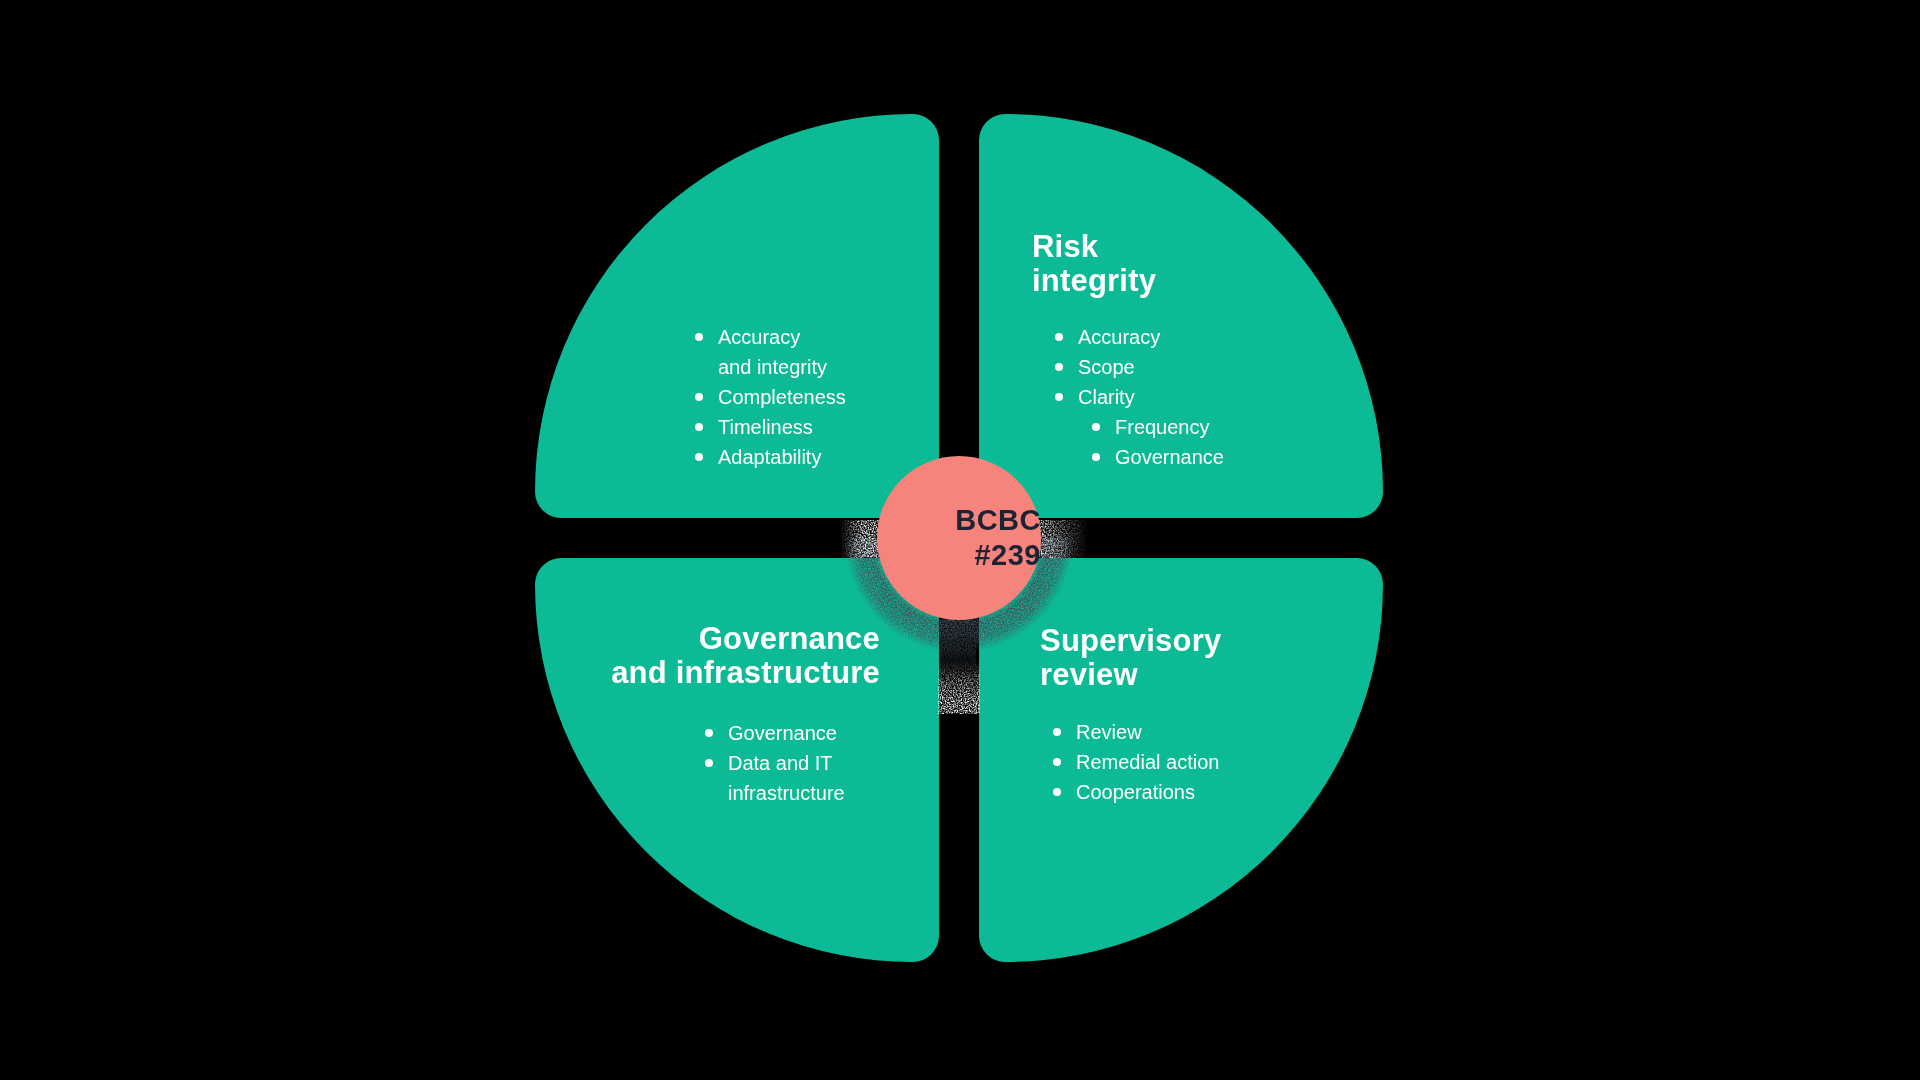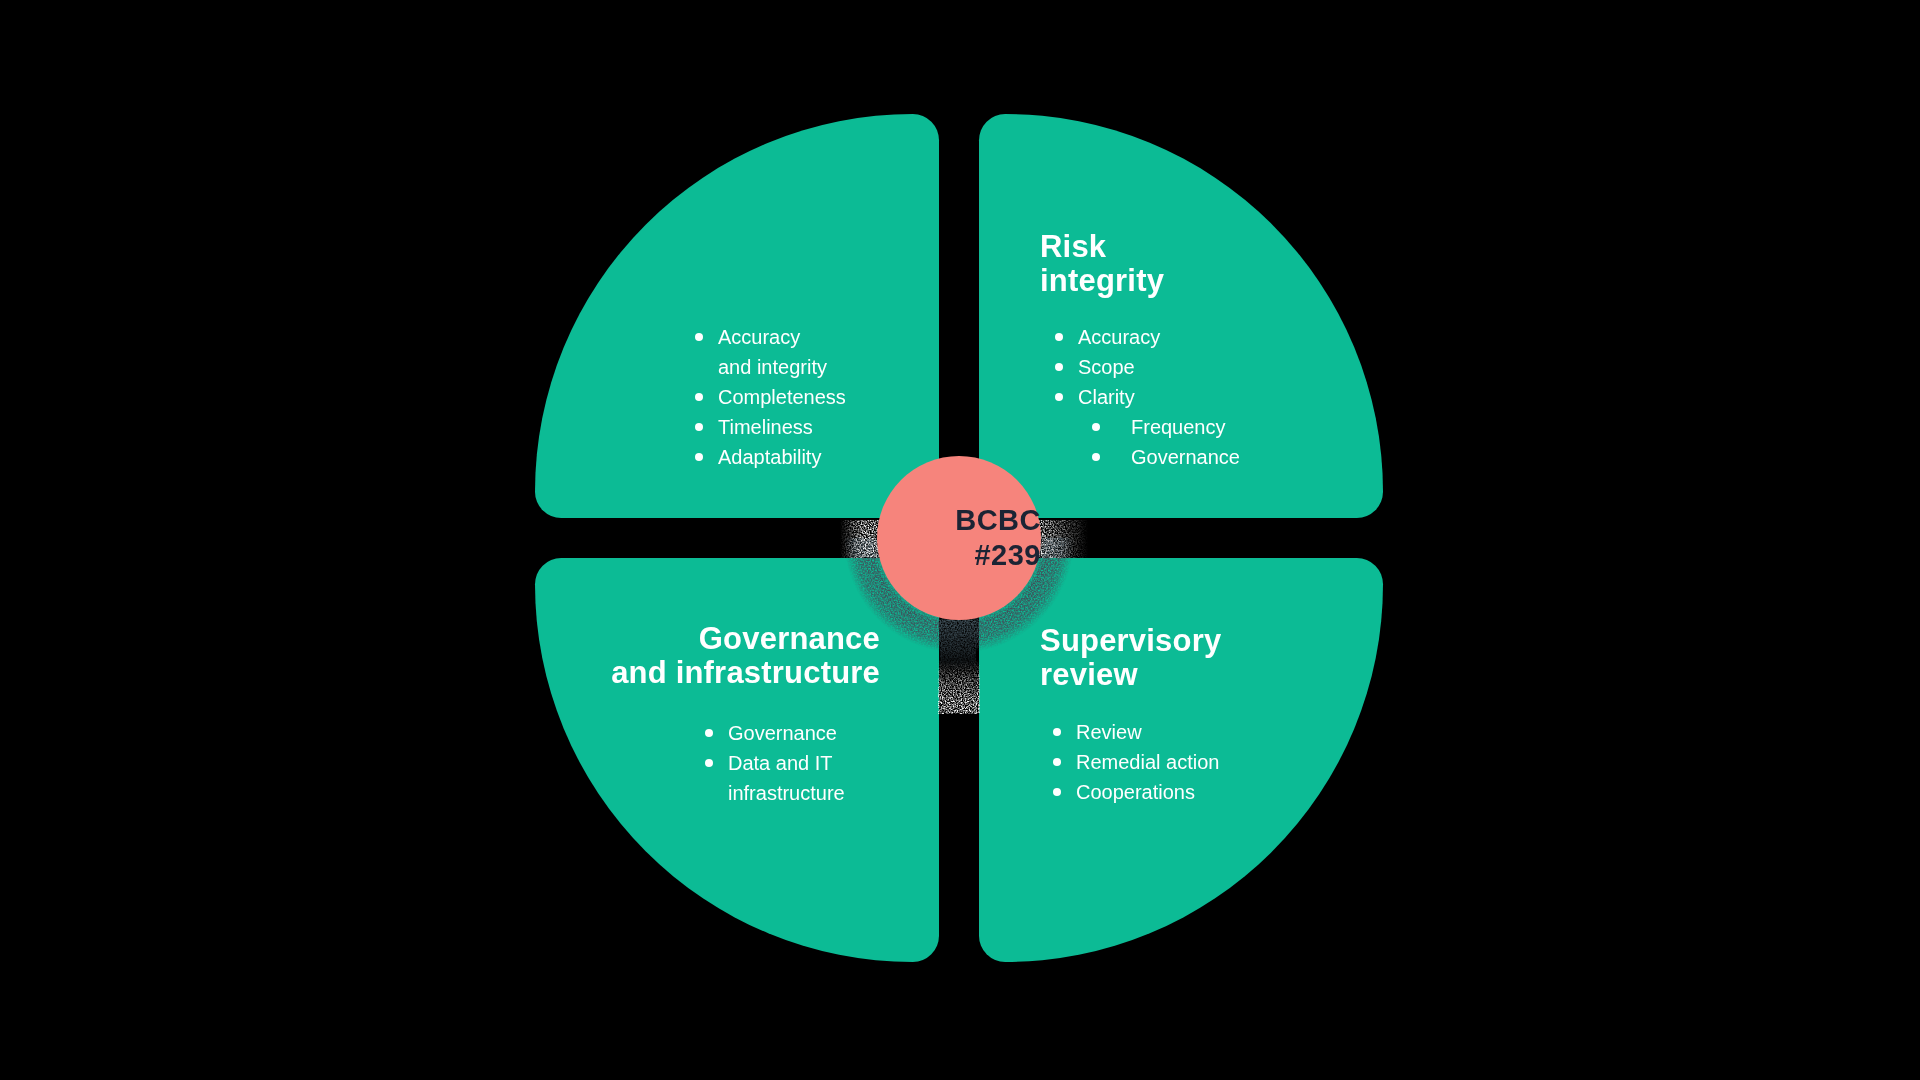--- a/index.html
+++ b/index.html
@@ -13,31 +13,31 @@
   
   .quadrant{position:absolute;width:404px;height:404px;background:var(--teal,#0CBB95);z-index:1;}
   .q-tl{left:535px;top:114px;border-radius:100% 28px 56px 28px;}
   .q-tr{left:979px;top:114px;border-radius:28px 100% 28px 56px;}
   .q-bl{left:535px;top:558px;border-radius:28px 56px 28px 100%;}
   .q-br{left:979px;top:558px;border-radius:56px 28px 100% 28px;}
 
   .q-title{position:absolute;margin:0;color:var(--white,#fff);font-size:31px;line-height:34px;font-weight:700;letter-spacing:0.2px;}
   .q-title span{display:block;}
   .q-tl .q-title{right:59px;top:121px;text-align:right;}
-  .q-tr .q-title{left:61px;top:116px;text-align:left;}
+  .q-tr .q-title{left:53px;top:116px;text-align:left;}
   .q-bl .q-title{right:59px;top:64px;text-align:right;}
   .q-br .q-title{left:61px;top:66px;text-align:left;}
 
   .bullets{position:absolute;margin:0;padding:0;list-style:none;color:var(--white,#fff);font-size:20px;line-height:30px;font-weight:400;}
   .q-tl .bullets{left:160px;top:208px;}
   .q-tr .bullets{left:76px;top:208px;}
   .q-bl .bullets{left:170px;top:160px;}
   .q-br .bullets{left:74px;top:159px;}
   .bullet{display:flex;align-items:flex-start;}
-  .bullet.sub{margin-left:37px;gap:16px;}
+  .bullet.sub{margin-left:37px;}
   .dot{width:23px;flex:none;}
   .dot::before{content:"";display:block;width:8px;height:8px;border-radius:50%;background:var(--white,#fff);margin-top:11px;}
   .bt{white-space:pre-line;}
 
   
   .grain{position:absolute;left:800px;top:420px;width:320px;height:320px;z-index:3;pointer-events:none;}
 
   
   .center-circle{
     position:absolute;left:877px;top:456px;width:164px;height:164px;border-radius:50%;

